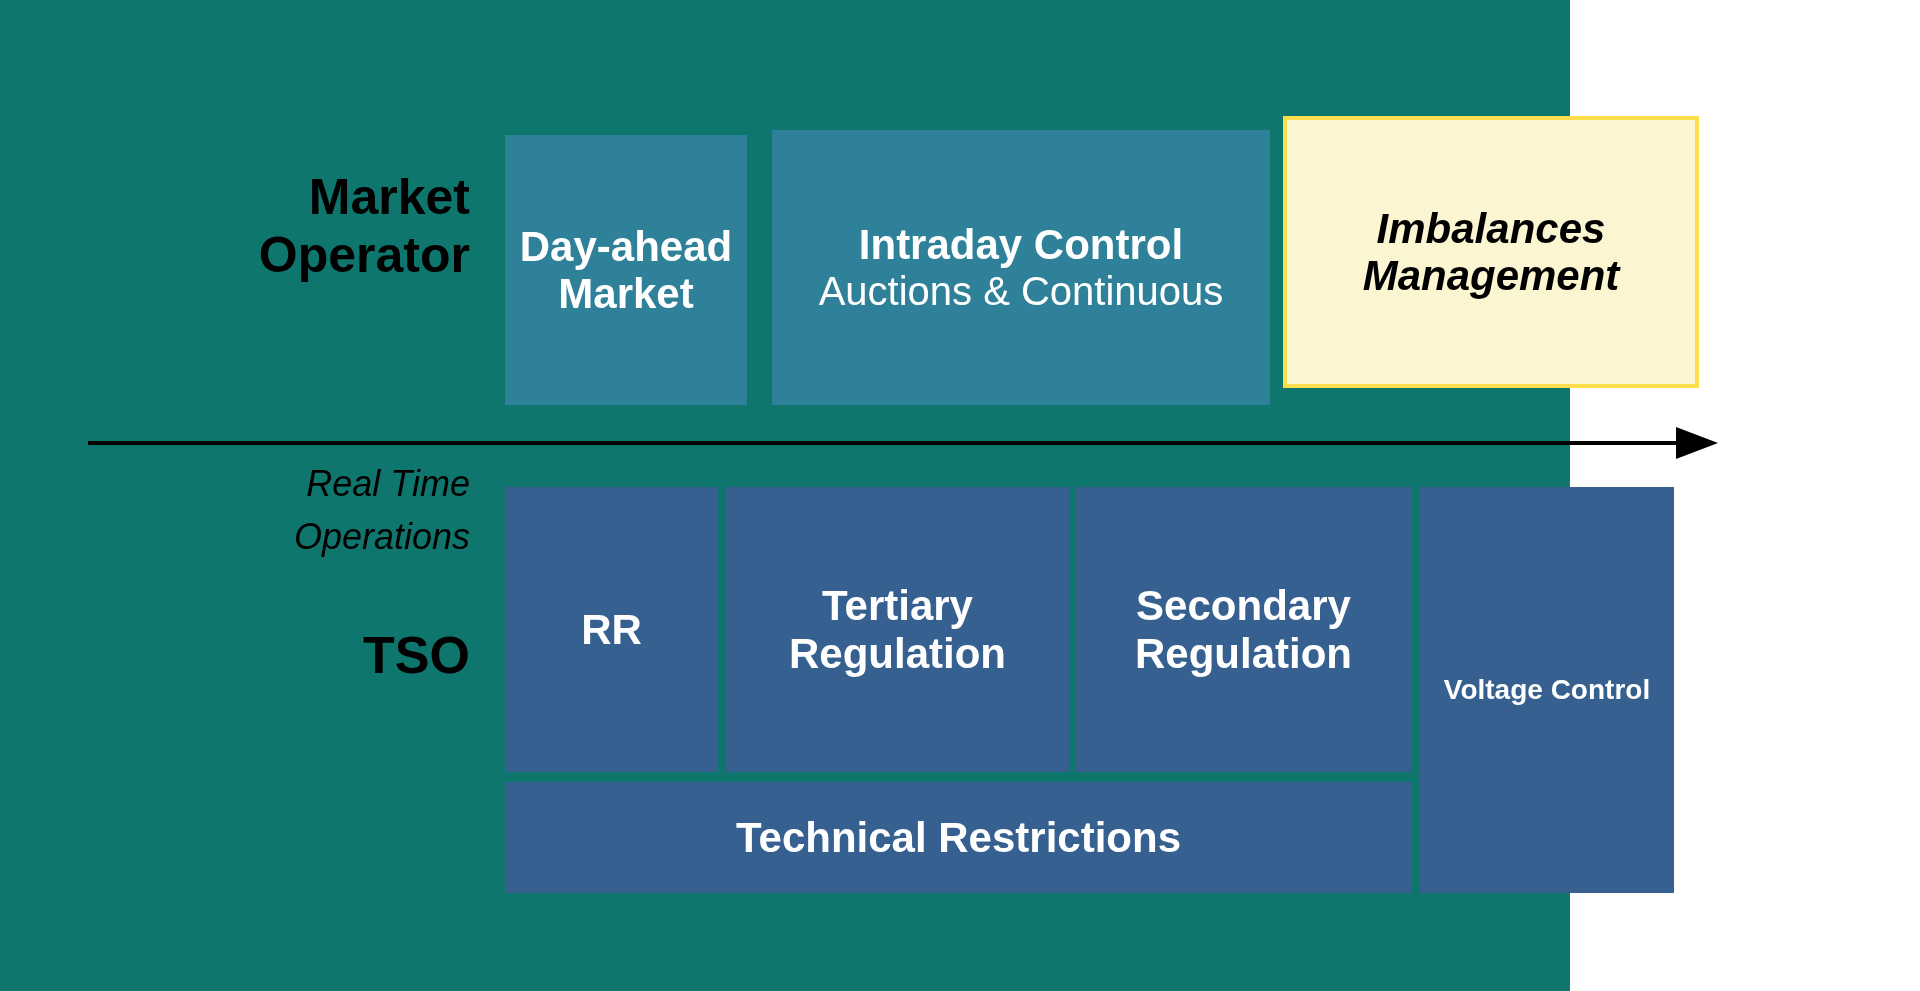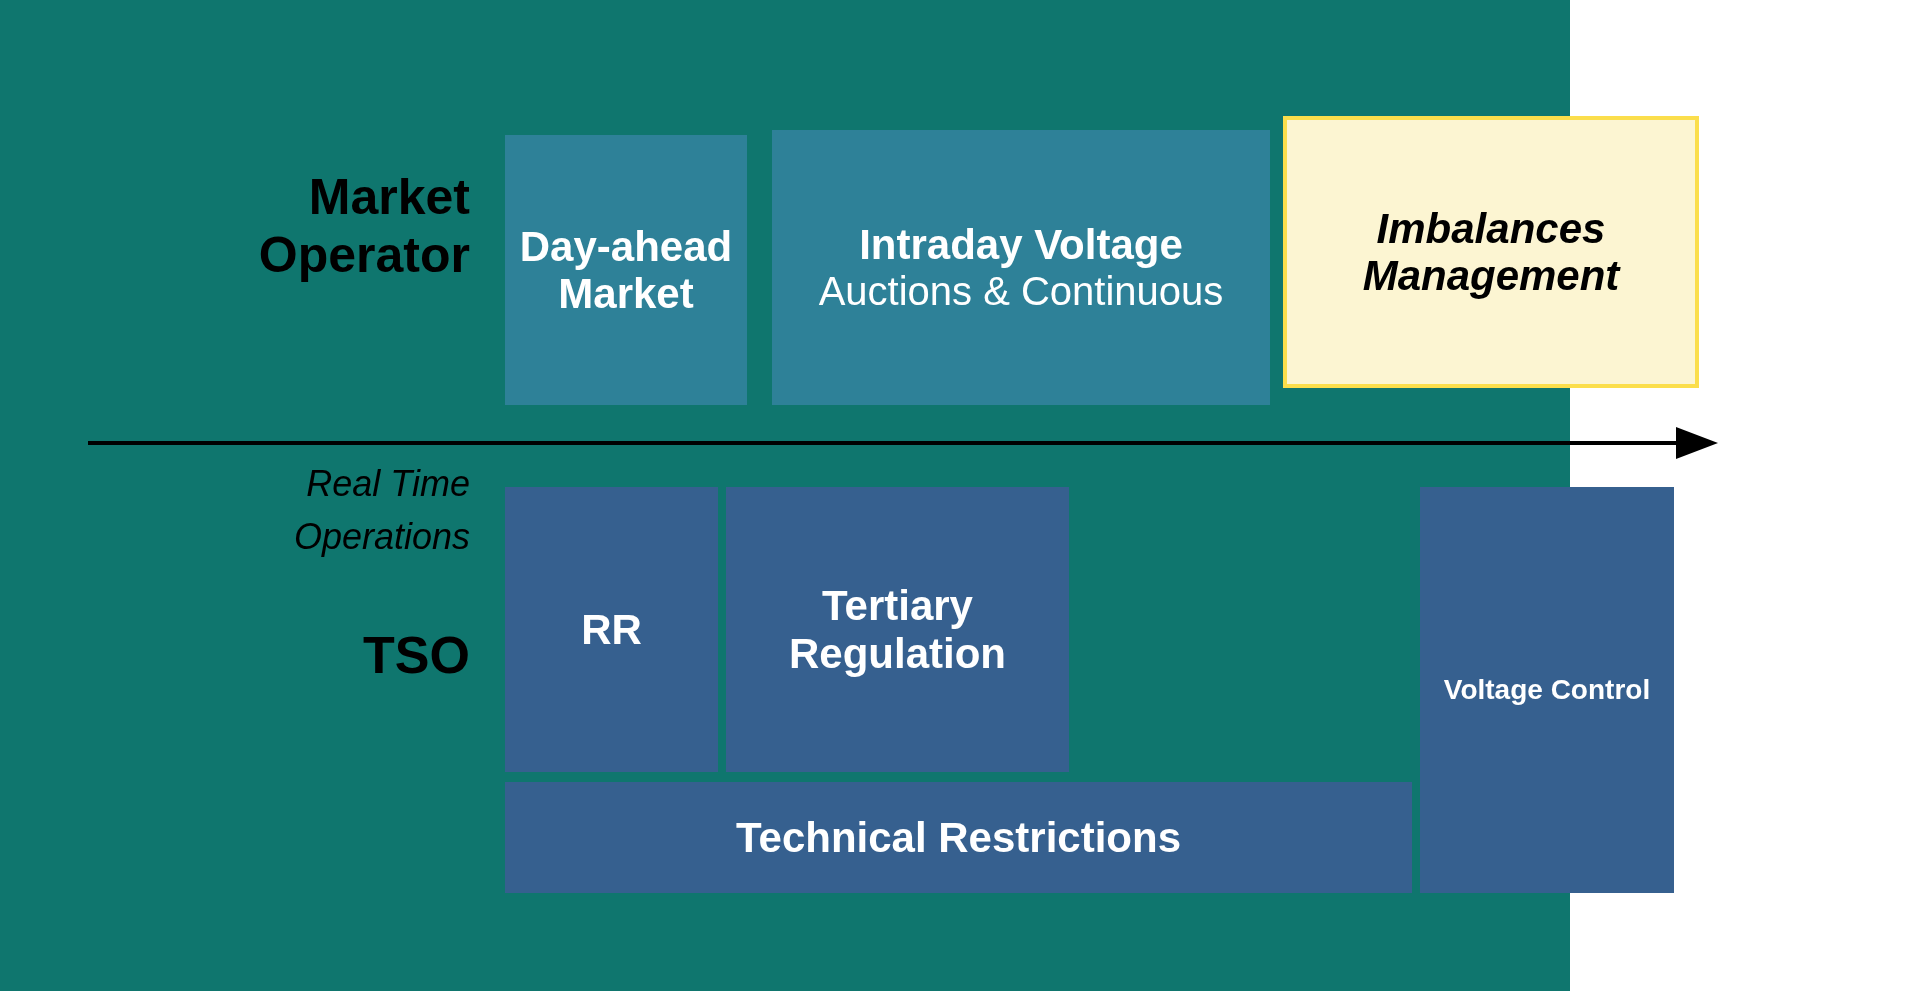--- a/index.html
+++ b/index.html
@@ -137,21 +137,21 @@
 Operations</div>
 
   <div class="row-label" id="label-tso">TSO</div>
 
   <div class="box teal" id="box-day-ahead">
     <span class="txt line-bold">Day-ahead Market</span>
   </div>
 
   <div class="box teal" id="box-intraday">
     <span class="txt">
-      <span class="line-bold">Intraday Voltage</span>
+      <span class="line-bold">Intraday Control</span>
       <span class="line-light">Auctions &amp; Continuous</span>
     </span>
   </div>
 
   <div class="box" id="box-imbalances">
     <span class="txt">Imbalances Management</span>
   </div>
 
   <svg id="timeline-arrow" viewBox="0 0 1630 36">
     <line x1="0" y1="18" x2="1592" y2="18" stroke="#000000" stroke-width="4"></line>
@@ -159,20 +159,23 @@
   </svg>
 
   <div class="box blue" id="box-tertiary">
     <span class="txt">Tertiary Regulation</span>
   </div>
 
   <div class="box blue" id="box-rr">
     <span class="txt">RR</span>
   </div>
 
+  <div class="box blue" id="box-secondary">
+    <span class="txt">Secondary Regulation</span>
+  </div>
 
   <div class="box blue" id="box-voltage">
     <span class="txt">Voltage Control</span>
   </div>
 
   <div class="box blue" id="box-technical">
     <span class="txt">Technical Restrictions</span>
   </div>
 
 </div>

